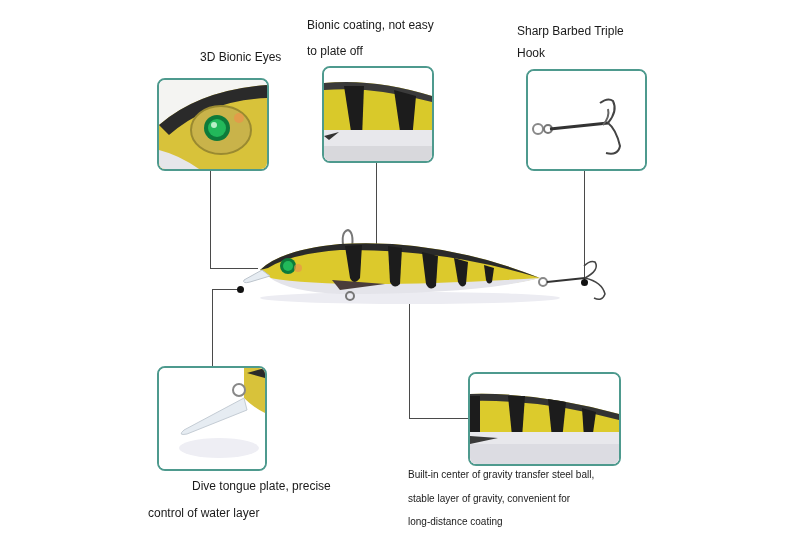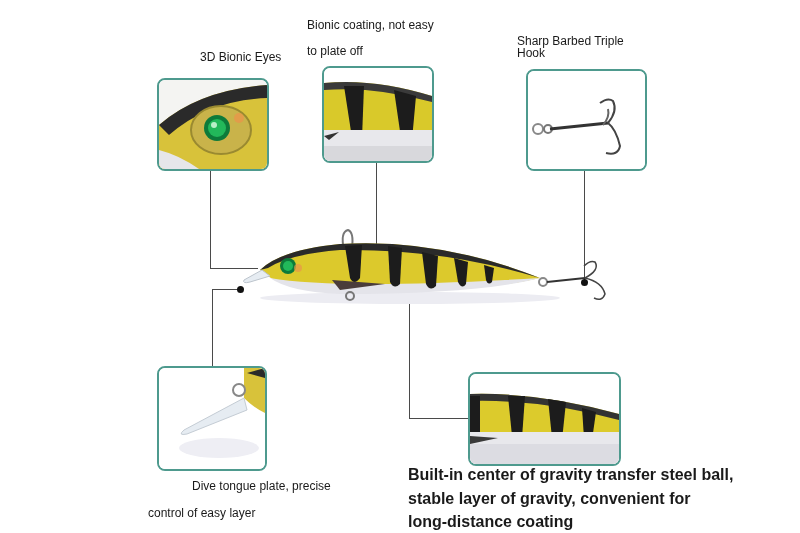--- a/index.html
+++ b/index.html
@@ -1,33 +1,33 @@
 <!DOCTYPE html>
 <html><head>
 <meta charset="utf-8">
 <style>
   html, body { margin:0; padding:0; background:#ffffff; }
   body { width:800px; height:533px; position:relative; overflow:hidden; font-family:"Liberation Sans", sans-serif; color:#111; }
   .label { position:absolute; font-size:12px; line-height:26px; color:#1a1a1a; white-space:nowrap; }
-  .label.small { font-size:16px; line-height:22px;font-weight:bold; }
+  .label.small { font-size:10px; line-height:22px; }
   .box { position:absolute; border:2px solid #4e9a8e; border-radius:8px; background:#fff; overflow:hidden; box-sizing:border-box; }
   .line { position:absolute; background:#4a4a4a; }
   .dot { position:absolute; width:7px; height:7px; border-radius:50%; background:#111; }
   svg { display:block; }
 </style>
 </head>
 <body>
 
 <div class="label" style="left:161px;top:44px;margin-left:39px;">3D Bionic Eyes</div>
 <div class="label" style="left:307px;top:12px;">Bionic coating, not easy</div>
 <div class="label" style="left:307px;top:38px;">to plate off</div>
-<div class="label" style="left:517px;top:28px;">Sharp Barbed Triple</div>
+<div class="label" style="left:517px;top:18px;">Sharp Barbed Triple</div>
 <div class="label" style="left:517px;top:40px;">Hook</div>
 <div class="label" style="left:148px;top:473px;margin-left:44px;">Dive tongue plate, precise</div>
-<div class="label" style="left:148px;top:500px;">control of easy layer</div>
+<div class="label" style="left:148px;top:500px;">control of water layer</div>
 <div class="label small" style="left:408px;top:464px;">Built-in center of gravity transfer steel ball,</div>
 <div class="label small" style="left:408px;top:488px;">stable layer of gravity, convenient for</div>
 <div class="label small" style="left:408px;top:511px;">long-distance coating</div>
 
 <div class="line" style="left:210px;top:170px;width:1px;height:98px;"></div>
 <div class="line" style="left:210px;top:268px;width:48px;height:1px;"></div>
 
 <div class="line" style="left:376px;top:162px;width:1px;height:104px;"></div>
 <div class="dot" style="left:373px;top:264px;"></div>
 

